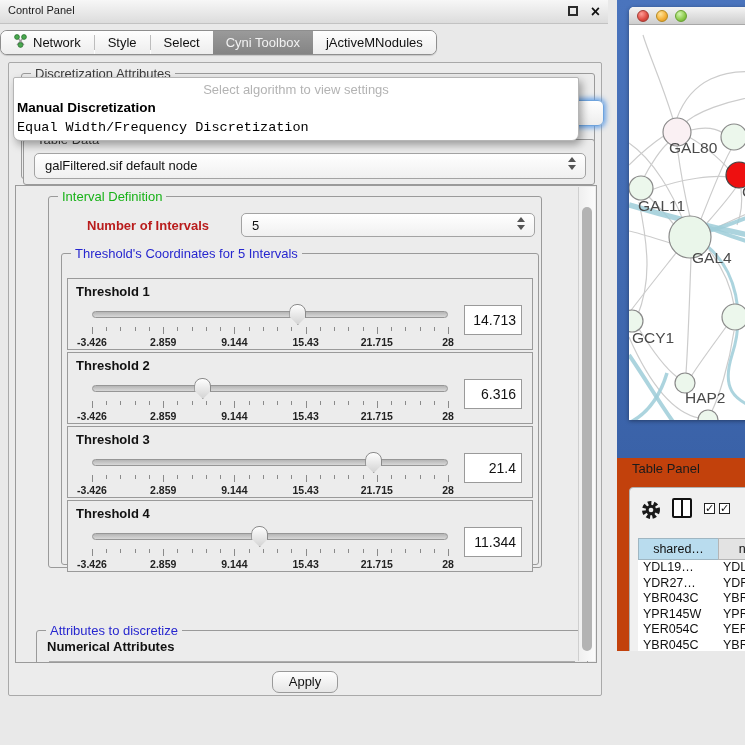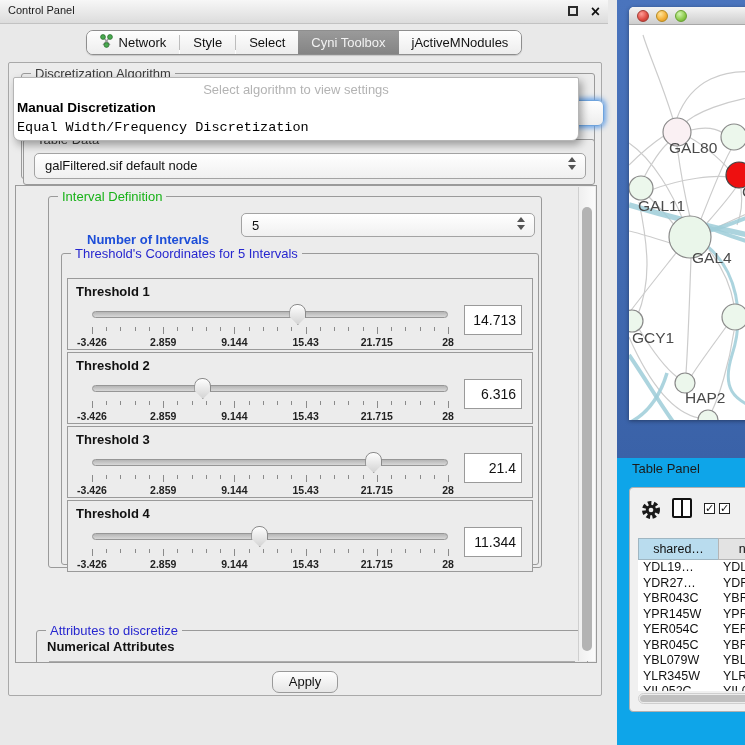--- a/index.html
+++ b/index.html
@@ -7,21 +7,21 @@
   #app{position:relative;width:745px;height:745px;overflow:hidden;background:#e9e9e9;}
 
   
   .control-panel{position:absolute;left:0;top:0;width:608px;height:745px;background:#e9e9e9;}
   .cp-titlebar{position:absolute;left:0;top:0;width:100%;height:24px;
     background:linear-gradient(#f7f7f7,#dcdcdc);border-bottom:1px solid #c2c2c2;}
   .cp-title{position:absolute;left:8px;top:4px;font-size:11px;color:#1b1b1b;}
   .float-icon{position:absolute;right:30px;top:6px;width:10px;height:10px;border:2px solid #2b2b2b;background:transparent;}
   .close-icon{position:absolute;right:8px;top:1px;font-size:16px;font-weight:bold;color:#111;line-height:22px;}
 
-  .top-tabs{position:absolute;left:0;top:30px;width:100%;display:flex;justify-content:center;}
+  .top-tabs{position:absolute;left:0;top:30px;width:100%;display:flex;}
   .tabgroup{display:flex;align-items:stretch;border:1px solid #8e8e8e;border-radius:7px;overflow:hidden;background:#fdfdfd;height:25px;box-shadow:0 1px 1px rgba(0,0,0,.15);}
   .tabseg{display:flex;align-items:center;padding:0 13px;font-size:13px;color:#111;background:linear-gradient(#fefefe,#ededed);white-space:nowrap;}
   .tabseg.dark{background:linear-gradient(#9a9a9a,#848484);color:#f2f2f2;}
   .tabsep{width:1px;background:#bdbdbd;margin:4px 0;}
   .net-icon{margin-right:6px;display:inline-block;}
 
   .cp-content{position:absolute;left:8px;top:62px;width:594px;height:634px;
     border:1px solid #a9a9a9;border-radius:2px;background:#ececec;}
 
   .groupbox{position:absolute;border:1px solid #9a9a9a;border-radius:3px;}
@@ -46,21 +46,21 @@
   .stepper .up,.stepper .dn{width:0;height:0;border-left:4px solid transparent;border-right:4px solid transparent;}
   .stepper .up{border-bottom:5px solid #555;margin-bottom:3px;}
   .stepper .dn{border-top:5px solid #555;}
   .td-combo{left:10px;top:13px;width:552px;height:26px;}
 
   .viewport{position:absolute;left:6px;top:122px;width:582px;height:478px;border:1px solid #9a9a9a;background:#ececec;overflow:hidden;}
   .vscroll{position:absolute;right:1px;top:1px;bottom:1px;width:17px;background:linear-gradient(to right,#efefef,#fbfbfb);border-left:1px solid #cfcfcf;}
   .vthumb{position:absolute;left:3px;top:20px;bottom:10px;width:10px;background:#b3b3b3;border-radius:6px;}
 
   .interval-group{left:32px;top:10px;width:494px;height:372px;}
-  .noi-label{position:absolute;left:38px;top:35px;font-size:13px;font-weight:bold;color:#1d4ed8;}
+  .noi-label{position:absolute;left:38px;top:21px;font-size:13px;font-weight:bold;color:#b91c1c;}
   .noi-combo{left:192px;top:16px;width:294px;height:24px;}
   .thresh-group{position:absolute;left:12px;top:56px;width:478px;height:312px;border:1px solid #9a9a9a;border-radius:3px;}
 
   .th-panel{position:relative;height:72px;margin:0 5px 2px 5px;border:1px solid #9a9a9a;background:#ececec;}
   .th-panel:first-of-type{margin-top:24px;}
   .th-label{position:absolute;left:8px;top:5px;font-size:13px;font-weight:bold;color:#111;}
   .slider{position:absolute;left:24px;top:24px;width:356px;height:46px;}
   .track{position:absolute;left:0;top:8px;width:100%;height:7px;background:linear-gradient(#b5b5b5,#d8d8d8);border:1px solid #969696;border-radius:4px;}
   .thumb{position:absolute;top:1px;width:17px;height:21px;margin-left:-8px;
     background:linear-gradient(#fefefe,#d4d4d4);border:1px solid #8a8a8a;border-radius:8px 8px 3px 3px;
@@ -78,21 +78,21 @@
   .attr-list{position:absolute;left:12px;top:30px;width:526px;height:190px;background:#fff;border:1px solid #adadad;overflow:hidden;}
   .attr-item{font-size:13px;color:#111;padding:1px 0 1px 12px;line-height:16px;}
 
   .apply-btn{position:absolute;left:50%;top:608px;transform:translateX(-50%);width:66px;height:22px;
     background:linear-gradient(#fefefe,#e6e6e6);border:1px solid #9a9a9a;border-radius:7px;
     font-size:13px;color:#111;text-align:center;line-height:20px;}
 
   .bottom-tabs{position:absolute;left:0;top:703px;width:100%;display:flex;justify-content:center;}
 
   
-  .right-col{position:absolute;left:617px;top:0;width:128px;height:745px;background:#0ea5e9;overflow:hidden;}
+  .right-col{position:absolute;left:617px;top:0;width:128px;height:651px;background:#c2410c;overflow:hidden;}
   .net-window{position:absolute;left:0;top:0;width:128px;height:458px;background:linear-gradient(#4a74bd,#3a62a8);}
   .inner-window{position:absolute;left:12px;top:7px;width:160px;height:413px;background:#fff;border-radius:5px 5px 0 0;overflow:hidden;box-shadow:0 1px 4px rgba(0,0,0,.4);}
   .mac-titlebar{position:absolute;left:0;top:0;width:100%;height:18px;background:linear-gradient(#f4f4f4,#cdcdcd);border-bottom:1px solid #a8a8a8;display:flex;align-items:center;padding-left:8px;gap:7px;}
   .tl{width:12px;height:12px;border-radius:50%;}
   .tl.red{background:radial-gradient(circle at 35% 30%,#ff9d96,#dd4a41 60%,#b23a32);border:1px solid #a33a33;}
   .tl.yellow{background:radial-gradient(circle at 35% 30%,#ffe49a,#f3ae35 60%,#cf8f22);border:1px solid #b5891f;}
   .tl.green{background:radial-gradient(circle at 35% 30%,#d2f5b0,#8bc94a 60%,#5fa32e);border:1px solid #67a031;}
   .net-canvas{position:absolute;left:0;top:18px;width:160px;height:395px;}
 
   .tp-title{position:absolute;left:15px;top:461px;font-size:13px;color:#1b1b1b;}
@@ -154,21 +154,21 @@
           </div>
         <div class="tabseg">
             <span>jActiveMNodules</span>
           </div>
       </div>
     </div>
 
     <div class="cp-content">
 
       <div class="groupbox disc-group">
-        <span class="grouplabel">Discretization Algorithm</span>
+        <span class="grouplabel">Discretization Attributes</span>
         <div class="focus-combo"></div>
       </div>
 
       <div class="popup">
         <div class="popup-hint">Select algorithm to view settings</div>
         <div class="popup-opt1">Manual Discretization</div>
         <div class="popup-opt2">Equal Width/Frequency Discretization</div>
       </div>
 
       <div class="groupbox tabledata-group">

